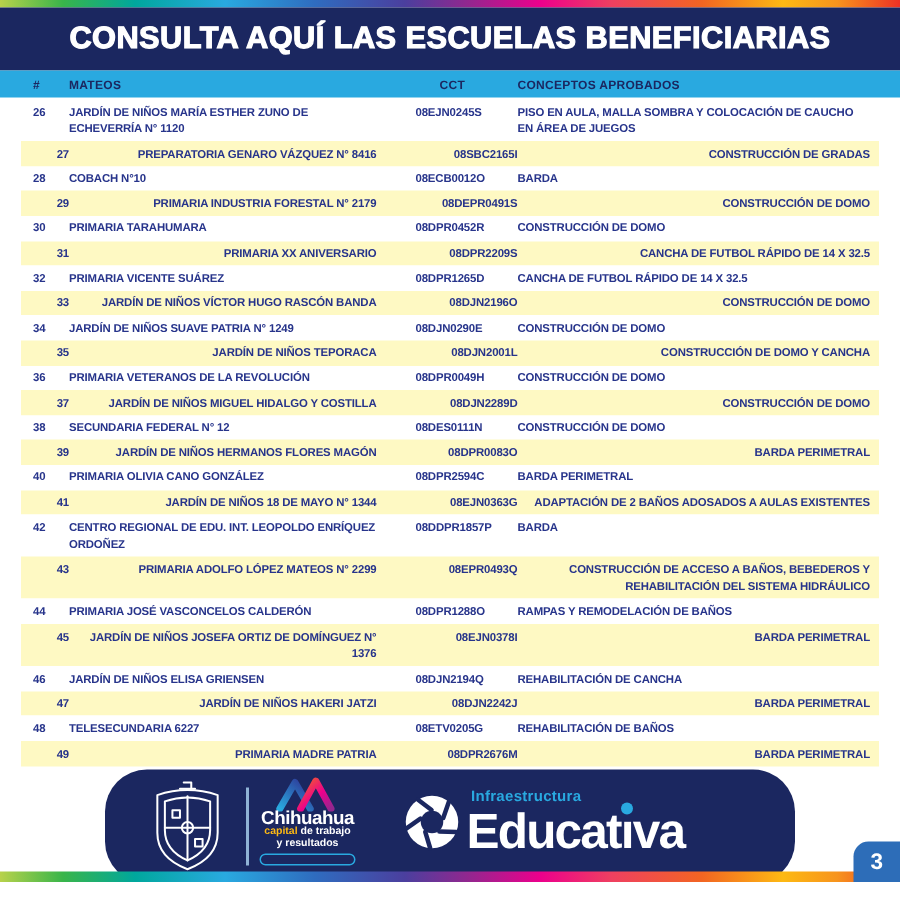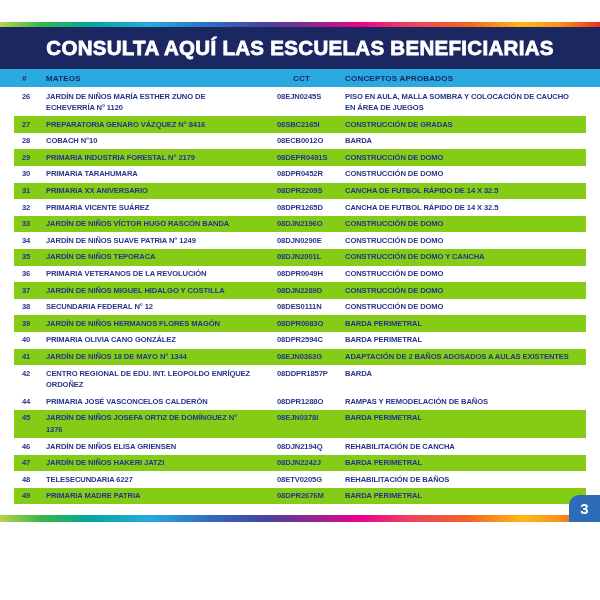--- a/index.html
+++ b/index.html
@@ -1,36 +1,36 @@
 <!DOCTYPE html>
 <html><head>
 <meta charset="utf-8">
 <style>
   html,body{margin:0;padding:0;}
   body{width:600px;height:600px;overflow:hidden;font-family:"Liberation Sans",sans-serif;background:#ffffff;}
-  .page{position:relative;width:600px;height:500px;background:#ffffff;overflow:hidden;margin-top:22px;}
+  .page{position:relative;width:600px;height:588px;background:#ffffff;overflow:hidden;}
 
   .rainbow{position:absolute;left:0;width:100%;
     background:linear-gradient(90deg,#b8d24b 0%,#39b54a 7%,#00a79d 15%,#29a9e0 25%,#2f6cbf 35%,#4b3f9e 45%,#92278f 52%,#ec008c 60%,#ef4060 68%,#f26522 78%,#fdb913 87%,#f7941d 93%,#ee3124 100%);}
   .rainbow.top{top:0;height:5px;}
   .rainbow.bottom{bottom:0;height:7px;}
 
   .banner{position:absolute;top:5px;left:0;right:0;height:42px;background:#1b2760;display:flex;align-items:center;justify-content:center;}
   .banner h1{margin:0;color:#fff;font-size:20.5px;font-weight:700;letter-spacing:.3px;-webkit-text-stroke:.8px #fff;white-space:nowrap;}
 
   .thead{position:absolute;top:47px;left:0;right:0;height:18px;background:#29a9e0;
     display:grid;grid-template-columns:32px 231px 68px 1fr;align-items:center;
     padding:0 14px;box-sizing:border-box;}
   .h{color:#1b2760;font-weight:700;font-size:8px;letter-spacing:.2px;}
   .h.num{padding-left:8px;}
   .h.cct{padding-left:16px;}
 
   .tbody{position:absolute;top:66px;left:14px;right:14px;}
   .row{display:grid;grid-template-columns:32px 231px 68px 1fr;padding:2.5px 0;background:#fff;}
-  .row.alt{background:#84cc16;}
+  .row.alt{background:#fef9c3;text-align:right;}
   .cell{color:#27348b;font-weight:700;font-size:7.6px;line-height:11.6px;letter-spacing:-.1px;}
   .cell.num{padding-left:8px;}
   .cell.esc{padding-right:26px;}
   .cell.con{padding-right:6px;}
 
   .footer{position:absolute;left:70px;right:70px;top:513px;height:76px;background:#1b2760;border-radius:28px;}
   .crest{position:absolute;left:28px;top:7px;width:54px;height:62px;}
   .divider{position:absolute;left:94px;top:12px;width:1.5px;height:52px;background:rgba(165,205,235,.85);}
   .chi{position:absolute;left:90px;top:4px;width:90px;text-align:center;color:#fff;}
   .chi-m{display:block;width:46px;height:24px;margin:0 auto -1px;}
@@ -182,20 +182,26 @@
         <div class="cell con">ADAPTACIÓN DE 2 BAÑOS ADOSADOS A AULAS EXISTENTES</div>
       </div>
 
       <div class="row">
         <div class="cell num">42</div>
         <div class="cell esc">CENTRO REGIONAL DE EDU. INT. LEOPOLDO ENRÍQUEZ ORDOÑEZ</div>
         <div class="cell cct">08DDPR1857P</div>
         <div class="cell con">BARDA</div>
       </div>
 
+      <div class="row alt">
+        <div class="cell num">43</div>
+        <div class="cell esc">PRIMARIA ADOLFO LÓPEZ MATEOS N° 2299</div>
+        <div class="cell cct">08EPR0493Q</div>
+        <div class="cell con">CONSTRUCCIÓN DE ACCESO A BAÑOS, BEBEDEROS Y REHABILITACIÓN DEL SISTEMA HIDRÁULICO</div>
+      </div>
 
       <div class="row">
         <div class="cell num">44</div>
         <div class="cell esc">PRIMARIA JOSÉ VASCONCELOS CALDERÓN</div>
         <div class="cell cct">08DPR1288O</div>
         <div class="cell con">RAMPAS Y REMODELACIÓN DE BAÑOS</div>
       </div>
 
       <div class="row alt">
         <div class="cell num">45</div>

